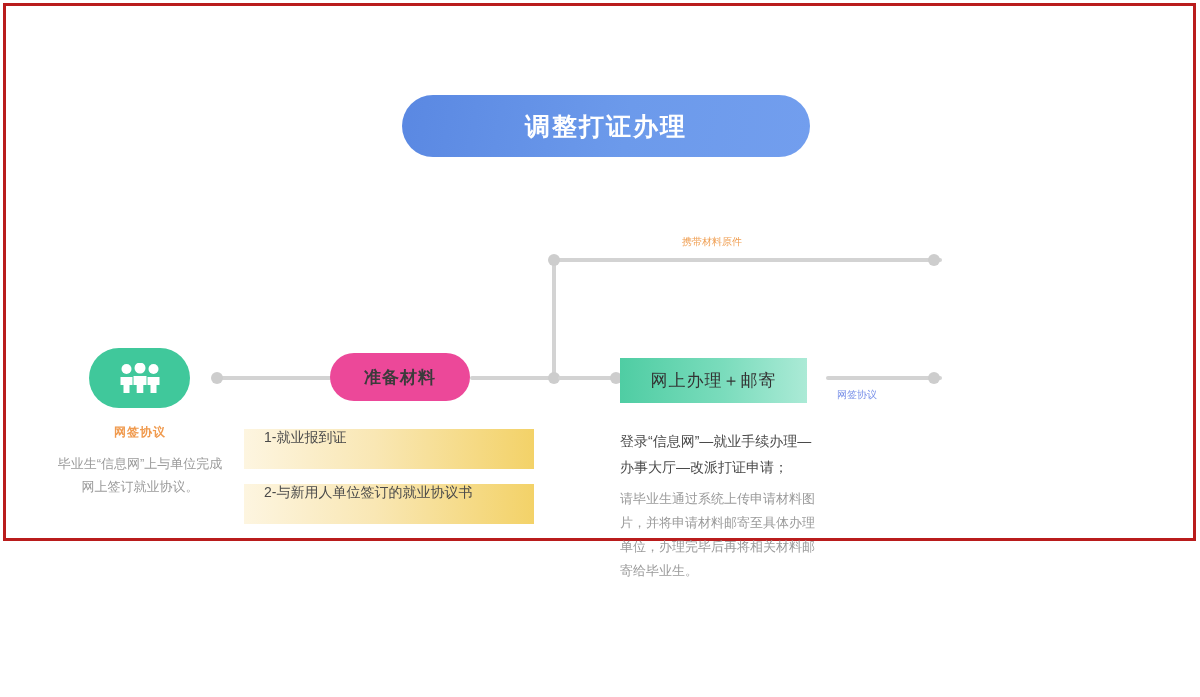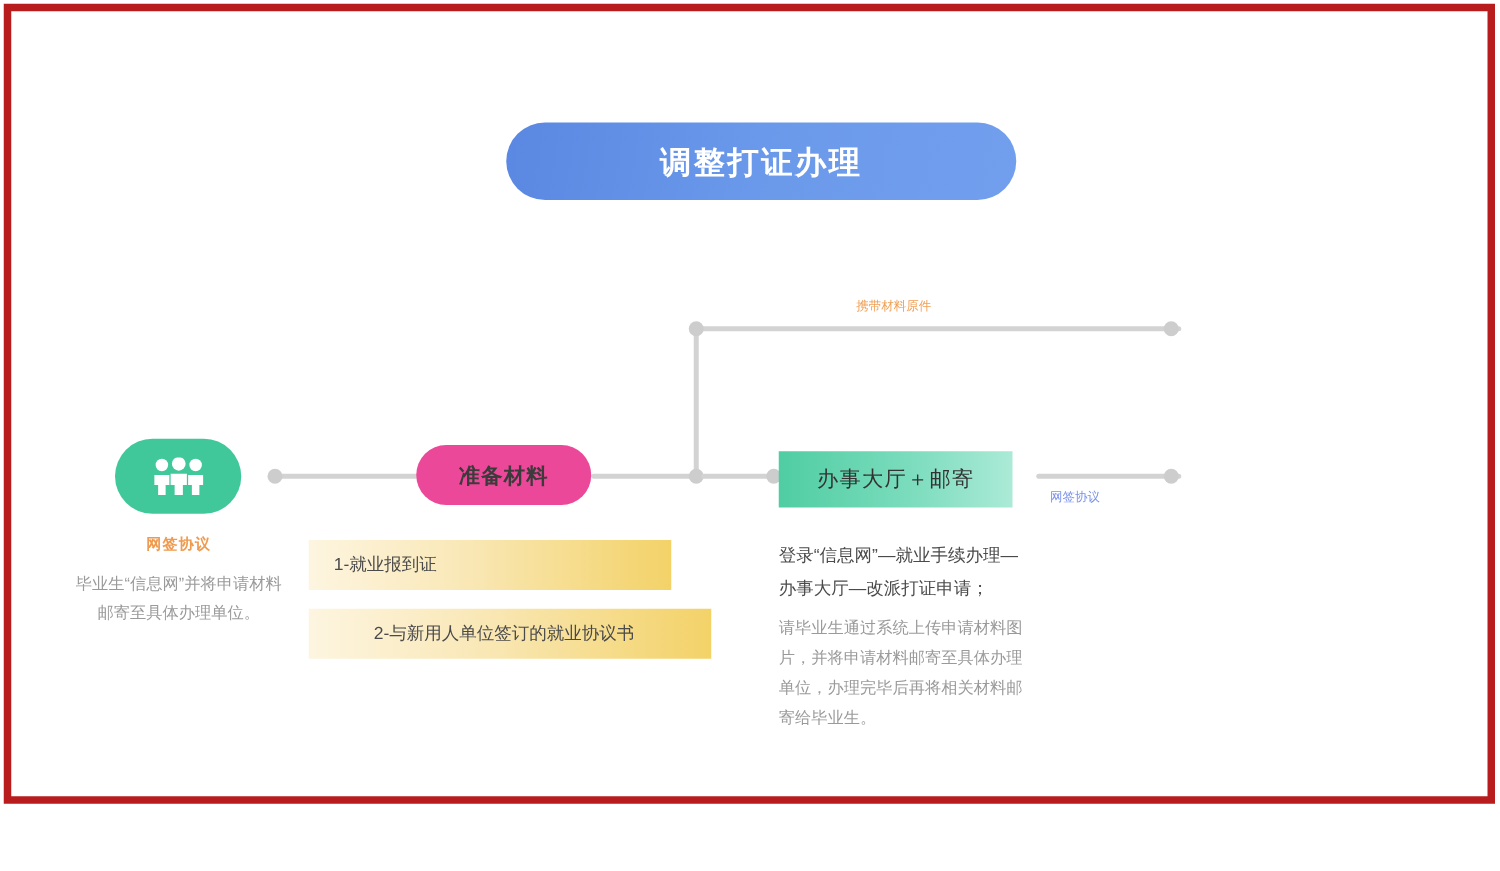--- a/index.html
+++ b/index.html
@@ -11,23 +11,23 @@
     width: 1200px;
     height: 697px;
     font-family: "Liberation Sans", "DejaVu Sans", sans-serif;
     overflow: hidden;
   }
   #canvas {
     position: absolute;
     left: 3px;
     top: 3px;
     width: 1193px;
-    height: 640px;
+    height: 538px;
     background: #ffffff;
-    border: 6px solid #b91c1c;
+    border: 3px solid #b91c1c;
     box-sizing: border-box;
   }
 
   
   #title-pill {
     position: absolute;
     left: 396px;
     top: 89px;
     width: 408px;
     height: 62px;
@@ -102,24 +102,24 @@
   }
 
   
   .mat-bar {
     position: absolute;
     left: 238px;
     width: 290px;
     height: 40px;
     background: linear-gradient(90deg, #fdf5e0 0%, #f9e7b4 45%, #f3d268 100%);
     display: flex;
-    align-items: center;
+    align-items: flex-start;
   }
   #mat-bar-1 { top: 423px; }
-  #mat-bar-2 { top: 478px; padding-left: 32px; }
+  #mat-bar-2 { top: 478px; }
   .mat-bar .mat-text {
     color: #4a4a4a;
     font-size: 14px;
     padding-left: 20px;
   }
 
   
   .green-box {
     position: absolute;
     display: flex;
@@ -258,36 +258,36 @@
         <circle cx="8.5" cy="6" r="5" fill="#ffffff"></circle>
         <circle cx="22" cy="5" r="5.5" fill="#ffffff"></circle>
         <circle cx="35.5" cy="6" r="5" fill="#ffffff"></circle>
         <path d="M2.5 14 h12 v8 h-3 v8 h-6 v-8 h-3 z" fill="#ffffff"></path>
         <path d="M15.5 13 h13 v9 h-3.2 v9 h-6.6 v-9 h-3.2 z" fill="#ffffff"></path>
         <path d="M29.5 14 h12 v8 h-3 v8 h-6 v-8 h-3 z" fill="#ffffff"></path>
       </svg>
     </span>
   </div>
   <div class="start-caption">网签协议</div>
-  <div class="start-desc">毕业生“信息网”并将申请材料邮寄至具体办理单位。</div>
+  <div class="start-desc">毕业生“信息网”上与单位完成网上签订就业协议。</div>
 
   <div id="prepare-node">
     <span class="node-text">准备材料</span>
   </div>
 
   <div class="mat-bar" id="mat-bar-1">
     <span class="mat-text">1-就业报到证</span>
   </div>
   <div class="mat-bar" id="mat-bar-2">
     <span class="mat-text">2-与新用人单位签订的就业协议书</span>
   </div>
 
   <div class="edge-label" id="label-carry">携带材料原件</div>
   <div class="edge-label" id="label-pass">网签协议</div>
 
   <div class="green-box" id="preaudit-box">
-    <span class="node-text">办事大厅＋邮寄</span>
+    <span class="node-text">网上办理＋邮寄</span>
   </div>
 
   <div id="desc-main">登录“信息网”—就业手续办理—办事大厅—改派打证申请；</div>
   <div id="desc-sub">请毕业生通过系统上传申请材料图片，并将申请材料邮寄至具体办理单位，办理完毕后再将相关材料邮寄给毕业生。</div>
 
 </div>
 
 </body></html>

